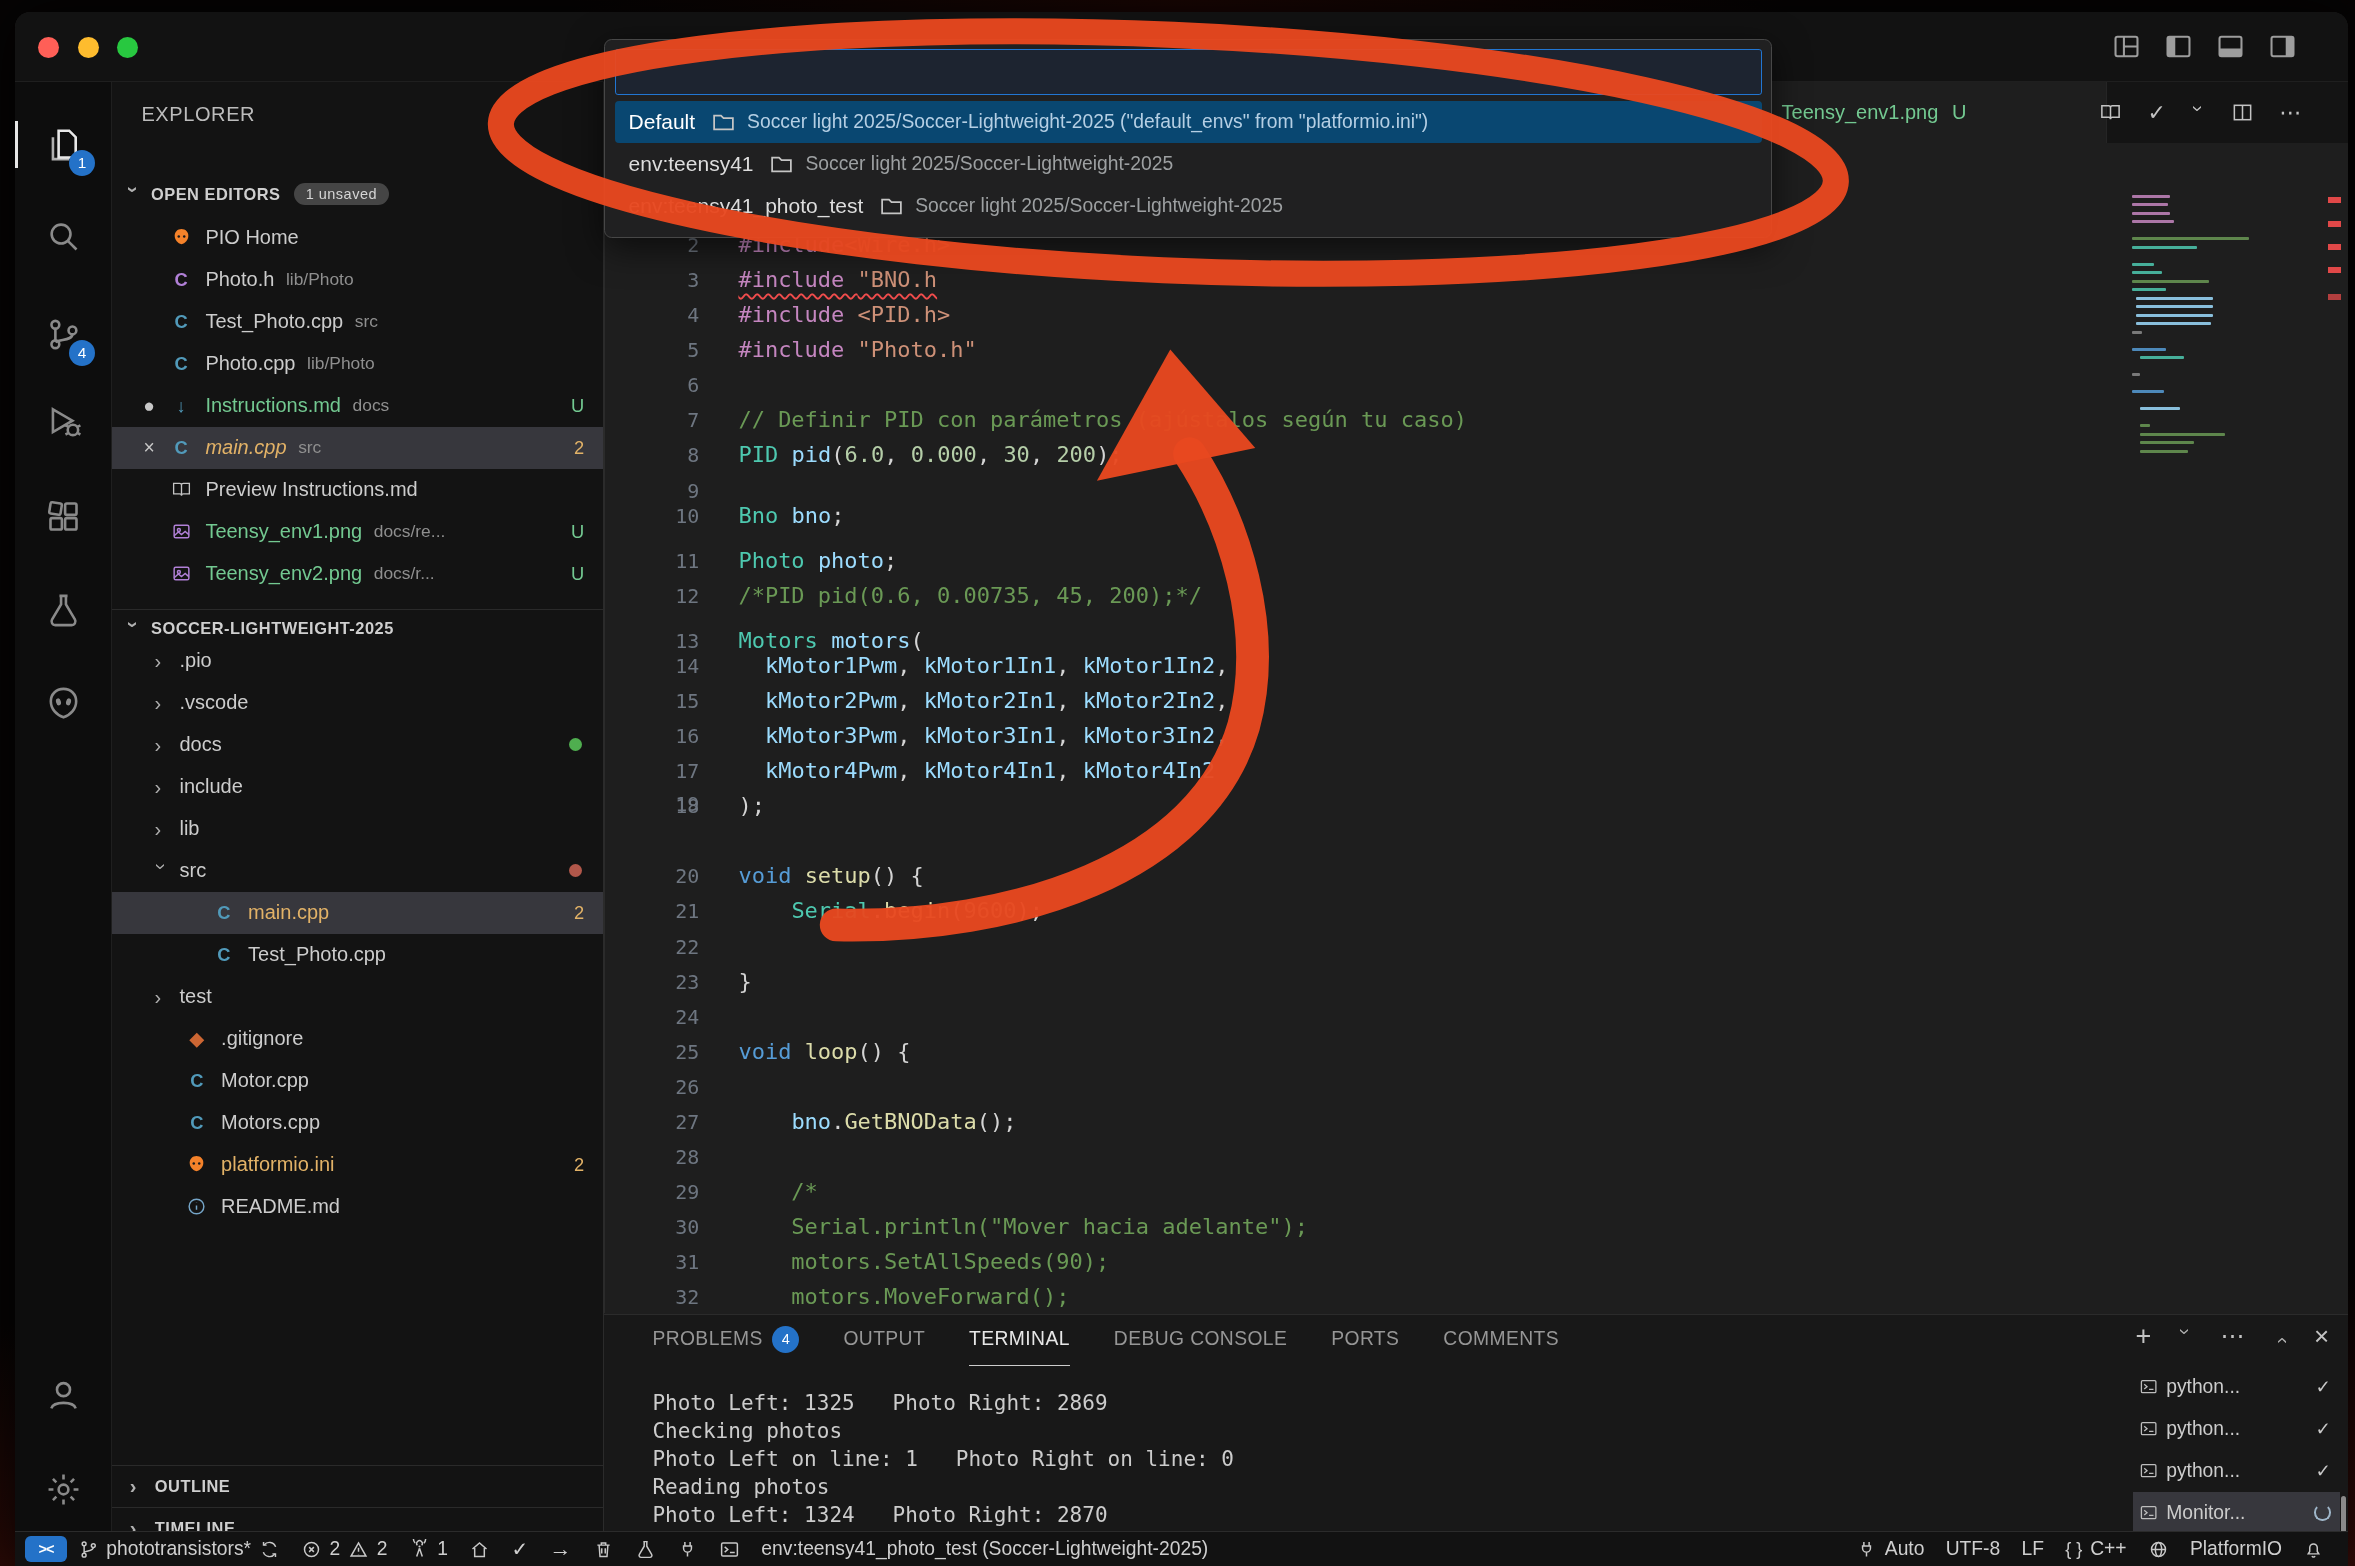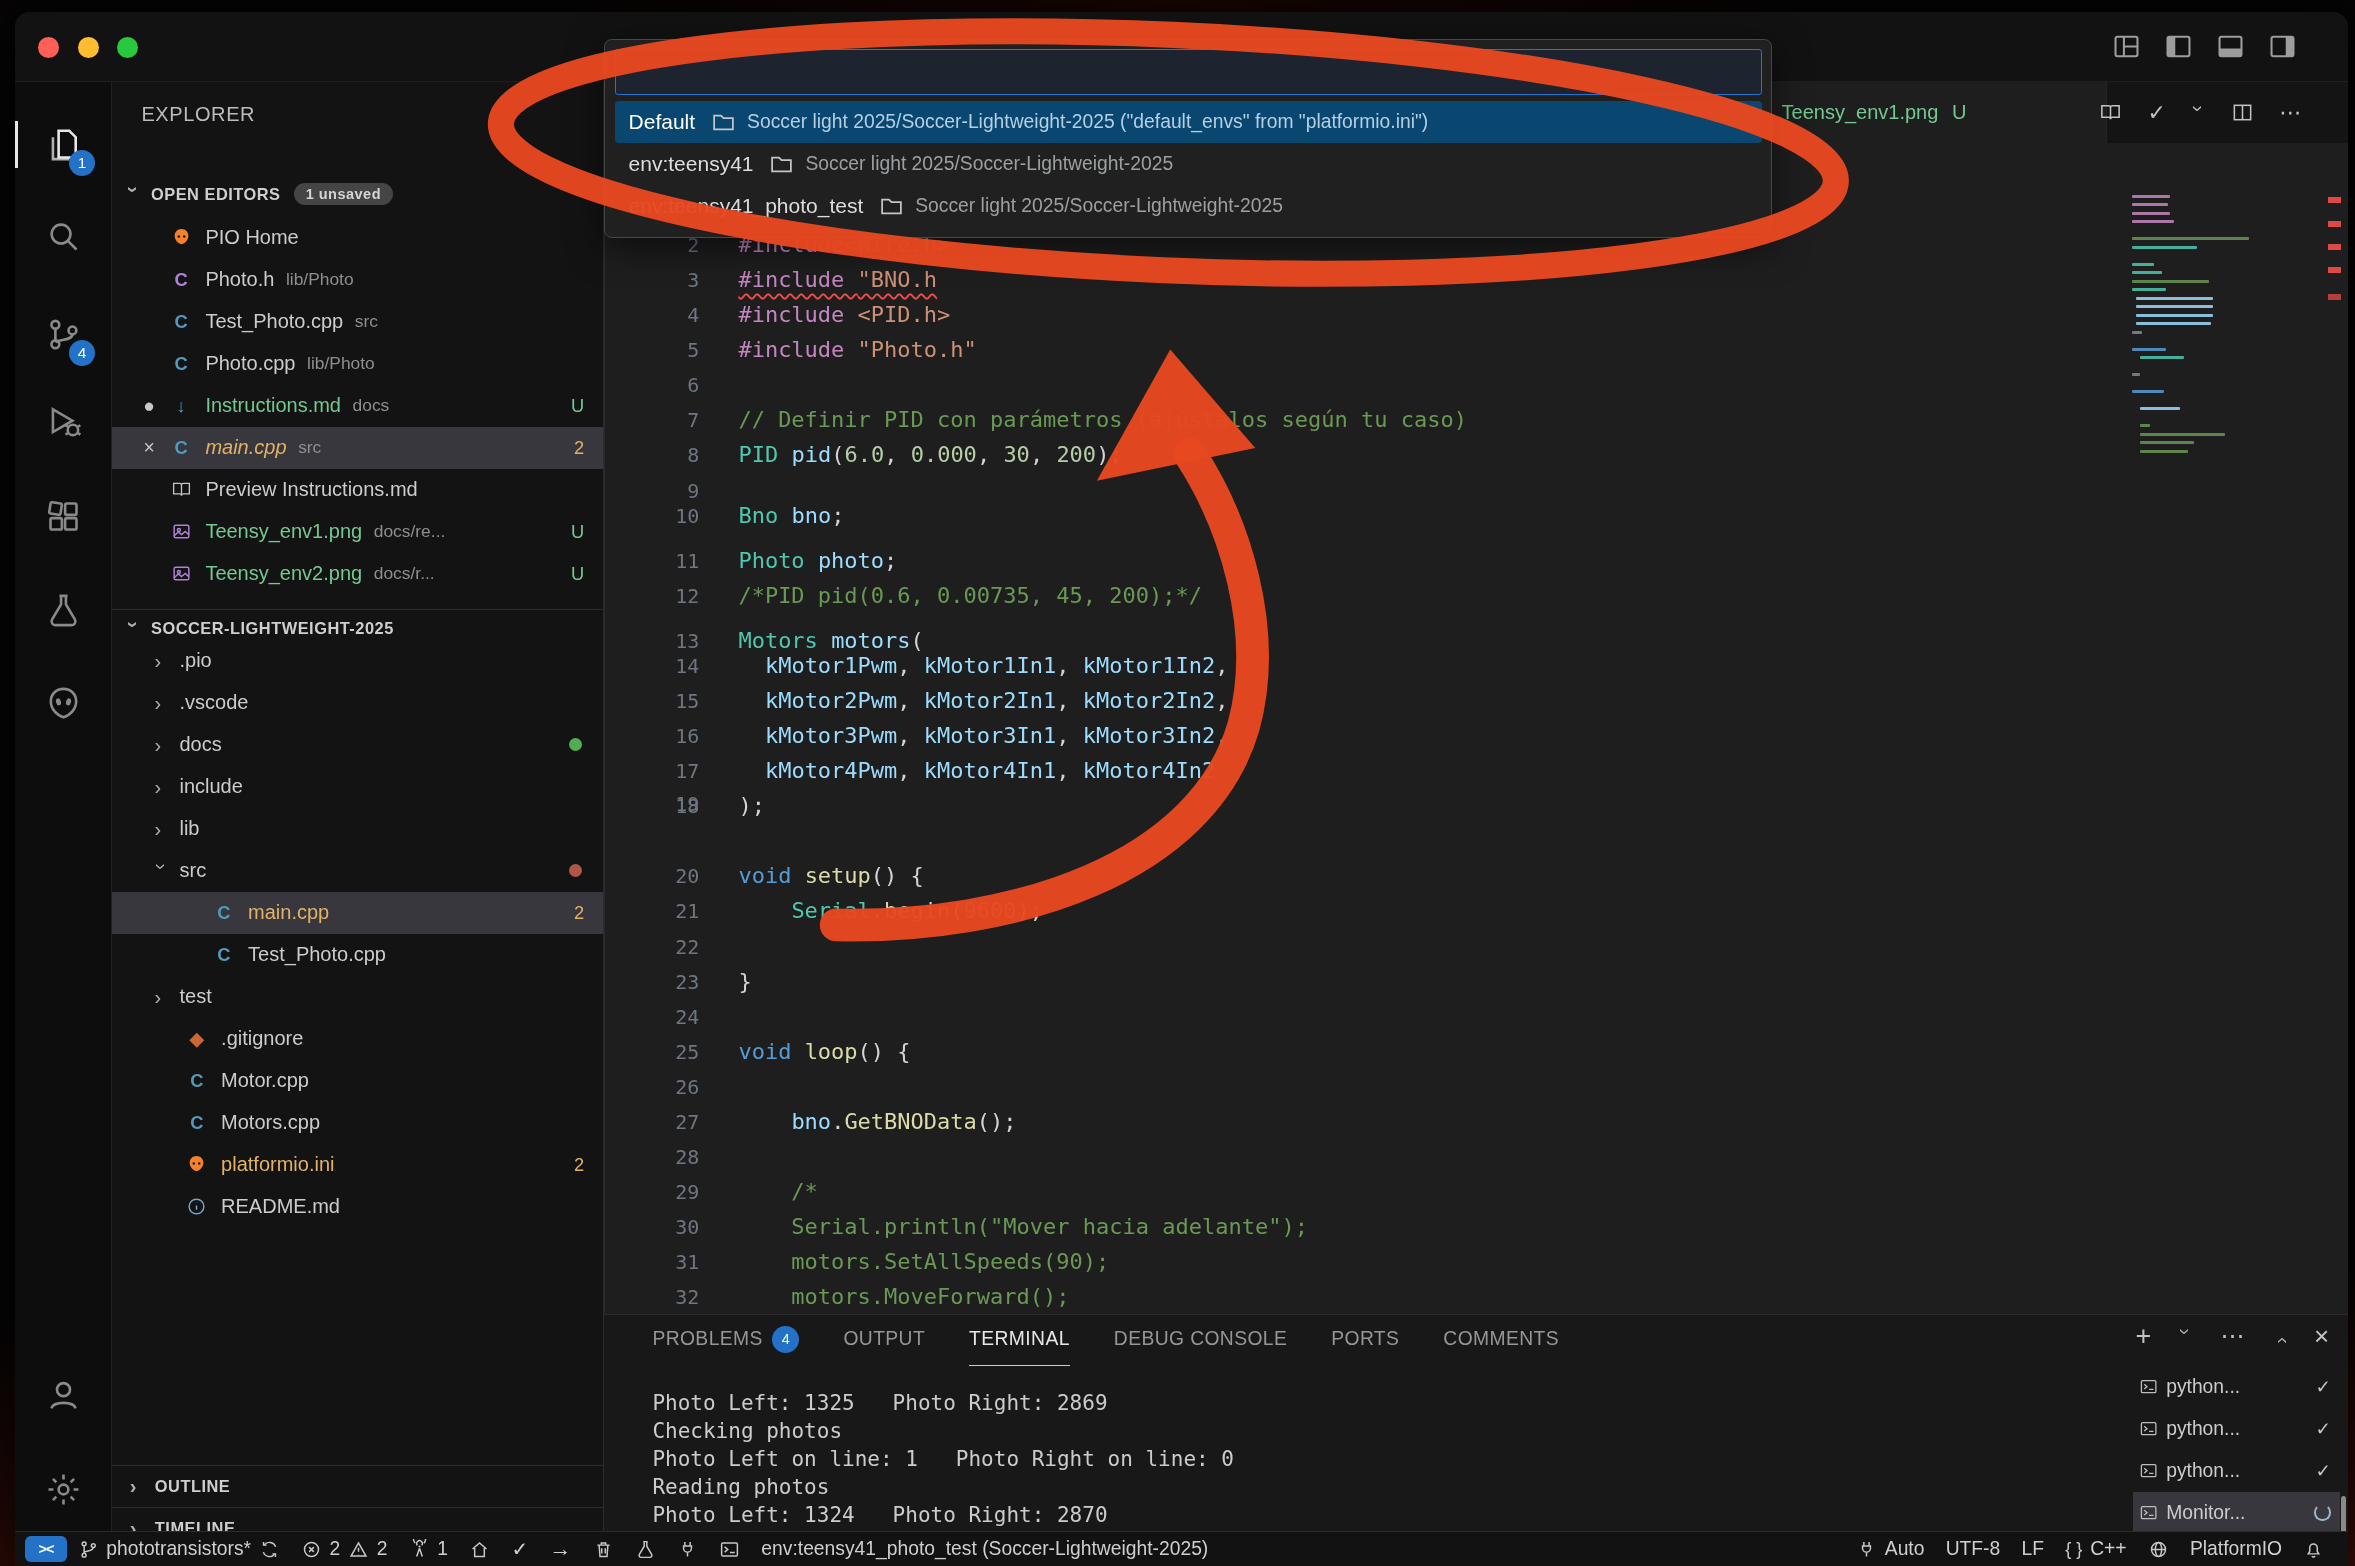--- a/index.html
+++ b/index.html
@@ -33,21 +33,21 @@
   .ab-btn{position:absolute;left:13.5px;width:70px;height:70px;display:flex;align-items:center;justify-content:center;color:#8a8a8a}
   .ab-btn.active{color:#e7e7e7}
   .ab-btn.active::before{content:'';position:absolute;left:-13.5px;top:11.6px;bottom:11.6px;width:2.9px;background:#e7e7e7}
   .ab-btn svg{width:39px;height:39px;stroke:currentColor;fill:none;stroke-width:1.6}
   .ab-badge{position:absolute;right:3.9px;bottom:3.9px;min-width:26px;height:26px;border-radius:13.5px;background:#2472c8;color:#fff;font-size:15.4px;display:flex;align-items:center;justify-content:center;padding:0 3.9px}
   
   .sidebar{position:absolute;left:97px;top:70px;width:492px;height:1449px;background:#131313;border-right:1px solid #2b2b2b}
   .sb-title{position:absolute;left:29px;top:21px;font-size:20px;color:#bcbcbc;letter-spacing:0.6px}
   .sec-header{position:absolute;left:0;width:100%;height:39px;display:flex;align-items:center;font-size:16.4px;font-weight:bold;color:#cfcfcf;letter-spacing:0.5px}
   .sec-header .chev{margin:0 9.7px 0 13.5px}
-  .pill{margin-left:13.5px;background:#454545;color:#d5d5d5;font-weight:bold;font-size:14.5px;border-radius:13.5px;padding:2.9px 11.6px}
+  .pill{margin-left:13.5px;background:#454545;color:#d5d5d5;font-weight:normal;font-size:14.5px;border-radius:13.5px;padding:2.9px 11.6px}
   .chev{display:inline-block;width:15.4px;color:#b0b0b0;font-size:20px;line-height:1}
   .chev.down{transform:rotate(90deg)}
   .chev.up{transform:rotate(-90deg)}
   .row{position:relative;height:42px;display:flex;align-items:center;font-size:20px;color:#cccccc;width:100%}
   .row.sel{background:#37373d}
   .row .stcol{width:35px;text-align:center;margin-left:19.3px;flex:none;font-size:19.3px;color:#c8c8c8}
   .row .ficon{width:29px;height:25px;display:flex;align-items:center;justify-content:center;flex:none}
   .row .ficon svg{width:21px;height:21px}
   .licon{font-weight:bold;font-size:18.3px;width:25px;text-align:center;font-family:"Liberation Sans",sans-serif}
   .row .lbl{margin-left:9.7px;white-space:nowrap}

